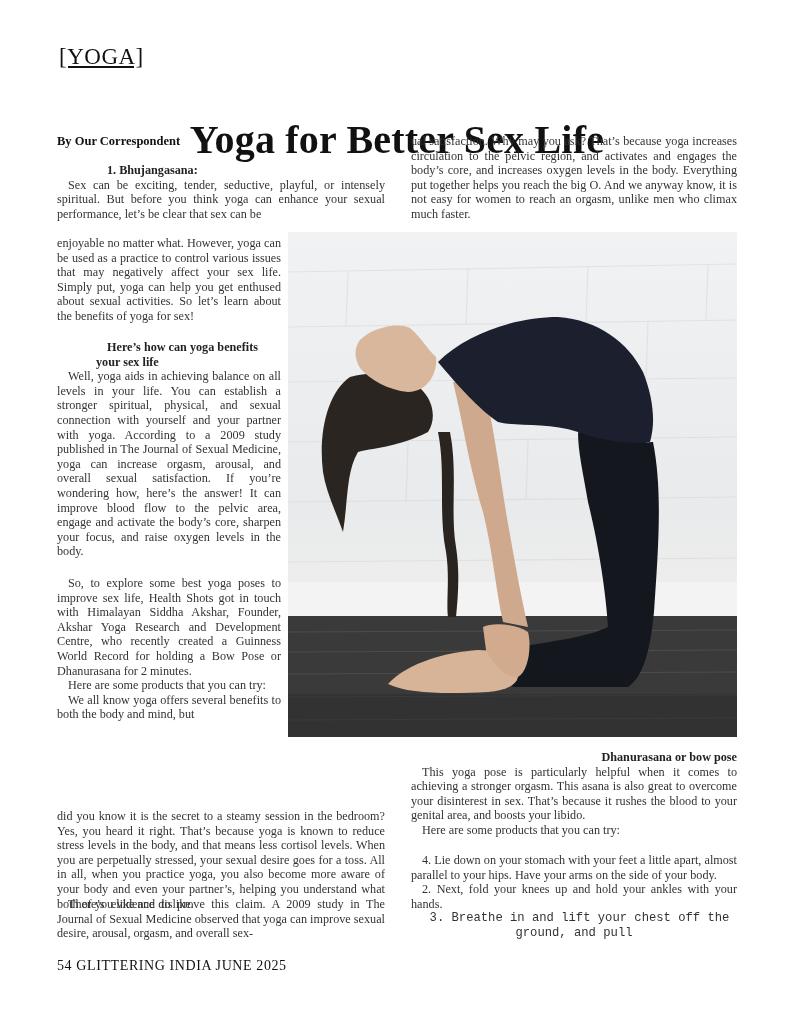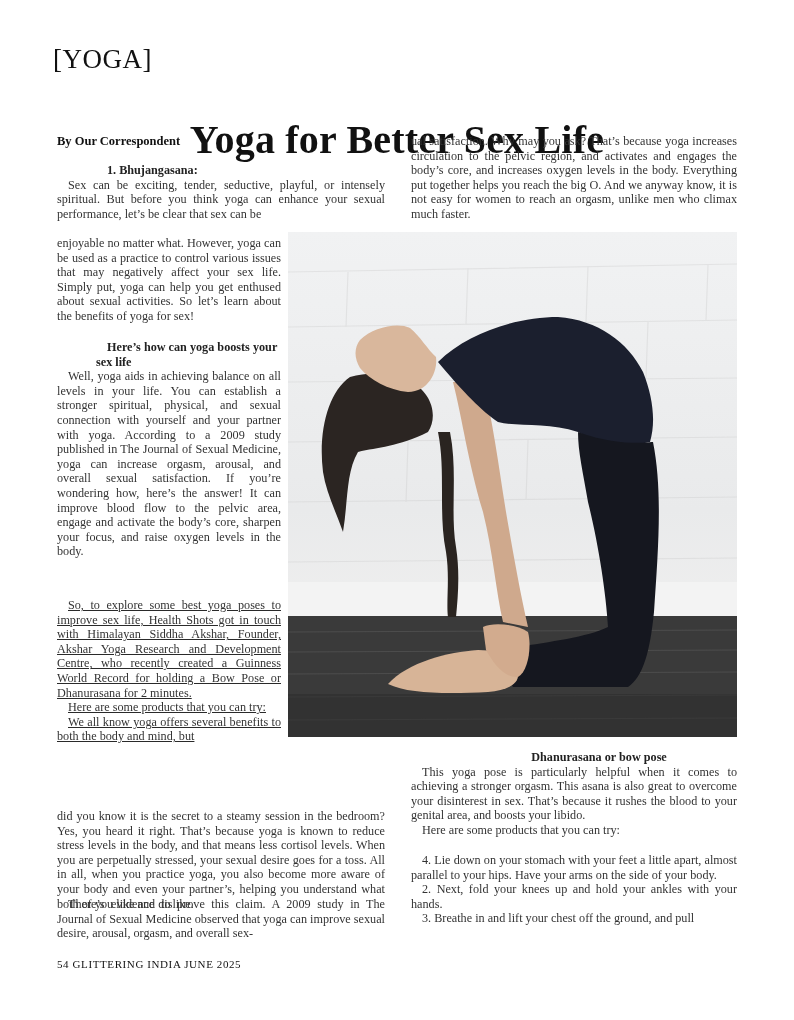--- a/index.html
+++ b/index.html
@@ -1,63 +1,63 @@
 <!DOCTYPE html>
 <html><head>
   <meta charset="utf-8">
   <style>
     html, body { margin: 0; padding: 0; background: #ffffff; }
     body { width: 794px; height: 1020px; position: relative; overflow: hidden; color: #2a2a2a; }
     .section-tag {
-      position: absolute; left: 53px; top: 44px;
-      font-family: "Liberation Serif", serif; font-size: 27px; color: #111; letter-spacing: 0.5px;
+      position: absolute; left: 59px; top: 44px;
+      font-family: "Liberation Serif", serif; font-size: 23px; color: #111; letter-spacing: 0.5px; text-decoration: underline;
     }
     .headline {
       position: absolute; left: 0; width: 794px; top: 80px; text-align: center;
       font-family: "Liberation Serif", serif; font-weight: bold; font-size: 40px; color: #111; letter-spacing: 0.2px; margin-top: 36px;
     }
     .text {
       font-family: "Liberation Serif", serif; font-size: 12.2px; line-height: 14.6px; color: #333;
       text-align: justify; margin: 0;
     }
     .byline { position: absolute; left: 57px; top: 134px; font-family: "Liberation Serif", serif; font-weight: bold; font-size: 12.5px; color: #111; }
     .block { position: absolute; }
     .indent { text-indent: 11px; }
     .subhead { font-weight: bold; color: #222; margin-left: 39px; }
     .photo {
       position: absolute; left: 288px; top: 232px; width: 449px; height: 505px; overflow: hidden;
       background: linear-gradient(180deg, #f1f2f3 0%, #e9eaeb 55%, #eeeeee 74%, #f2f2f2 76%, #6b6b6b 77%, #3d3d3d 84%, #2a2a2a 100%);
     }
     .photo svg { position: absolute; left: 0; top: 0; }
     .footer {
       position: absolute; left: 57px; top: 958px;
-      font-family: "Liberation Serif", serif; font-size: 11px; color: #111; letter-spacing: 0.6px;
+      font-family: "Liberation Serif", serif; font-size: 14px; color: #111; letter-spacing: 0.6px;
     }
   </style>
 </head>
 <body>
 
 <div class="section-tag">[YOGA]</div>
 <div class="headline">Yoga for Better Sex Life</div>
 <div class="byline">By Our Correspondent</div>
 
 <div class="block" style="left:57px; top:163px; width:328px;">
   <p class="text indent subhead">1. Bhujangasana:</p>
   <p class="text indent">Sex can be exciting, tender, seductive, playful, or intensely spiritual. But before you think yoga can enhance your sexual performance, let’s be clear that sex can be</p>
 </div>
 <div class="block" style="left:57px; top:236px; width:224px;">
   <p class="text">enjoyable no matter what. However, yoga can be used as a practice to control various issues that may negatively affect your sex life. Simply put, yoga can help you get enthused about sexual activities. So let’s learn about the benefits of yoga for sex!</p>
 </div>
 
 <div class="block" style="left:57px; top:340px; width:224px;">
-  <p class="text indent subhead" style="text-align:left;">Here’s how can yoga boosts your sex life</p>
+  <p class="text indent subhead" style="text-align:left;">Here’s how can yoga benefits your sex life</p>
   <p class="text indent">Well, yoga aids in achieving balance on all levels in your life. You can establish a stronger spiritual, physical, and sexual connection with yourself and your partner with yoga. According to a 2009 study published in The Journal of Sexual Medicine, yoga can increase orgasm, arousal, and overall sexual satisfaction. If you’re wondering how, here’s the answer! It can improve blood flow to the pelvic area, engage and activate the body’s core, sharpen your focus, and raise oxygen levels in the body.</p>
 </div>
 
-<div class="block" style="left:57px; top:598px; width:224px;text-decoration:underline;">
+<div class="block" style="left:57px; top:576px; width:224px;">
   <p class="text indent">So, to explore some best yoga poses to improve sex life, Health Shots got in touch with Himalayan Siddha Akshar, Founder, Akshar Yoga Research and Development Centre, who recently created a Guinness World Record for holding a Bow Pose or Dhanurasana for 2 minutes.</p>
   <p class="text indent" style="text-align:left;">Here are some products that you can try:</p>
   <p class="text indent">We all know yoga offers several benefits to both the body and mind, but</p>
 </div>
 
 <div class="block" style="left:57px; top:765px; width:328px;margin-top:44px;">
   <p class="text">did you know it is the secret to a steamy session in the bedroom? Yes, you heard it right. That’s because yoga is known to reduce stress levels in the body, and that means less cortisol levels. When you are perpetually stressed, your sexual desire goes for a toss. All in all, when you practice yoga, you also become more aware of your body and even your partner’s, helping you understand what both of you like and dislike.</p>
 </div>
 
 <div class="block" style="left:57px; top:897px; width:328px;">
@@ -101,24 +101,24 @@
 
     <path d="M100 452 C120 430 160 420 190 418 C210 418 225 425 230 440 C232 452 220 458 200 460 C160 462 120 462 100 452 Z" fill="#d7b497"></path>
 
     <path d="M195 395 C205 390 228 392 240 400 C244 415 240 440 230 445 C215 446 205 430 198 418 Z" fill="#d2ab8e"></path>
 
     <rect x="0" y="462" width="449" height="43" fill="#2b2b2b" opacity="0.55"></rect>
   </svg>
 </div>
 
 <div class="block" style="left:411px; top:750px; width:326px;">
-  <p class="text indent subhead" style="text-align:center;">Dhanurasana or bow pose</p>
+  <p class="text indent subhead" style="text-align:right;">Dhanurasana or bow pose</p>
   <p class="text indent">This yoga pose is particularly helpful when it comes to achieving a stronger orgasm. This asana is also great to overcome your disinterest in sex. That’s because it rushes the blood to your genital area, and boosts your libido.</p>
   <p class="text indent" style="text-align:left;">Here are some products that you can try:</p>
 </div>
 
 <div class="block" style="left:411px; top:853px; width:326px;">
   <p class="text indent">4. Lie down on your stomach with your feet a little apart, almost parallel to your hips. Have your arms on the side of your body.</p>
   <p class="text indent">2. Next, fold your knees up and hold your ankles with your hands.</p>
-  <p class="text indent" style="text-align:left;">3. Breathe in and lift your chest off the ground, and pull</p>
+  <p class="text indent" style="text-align:center;font-family:Liberation Mono, monospace;">3. Breathe in and lift your chest off the ground, and pull</p>
 </div>
 
 <div class="footer">54  GLITTERING INDIA JUNE 2025</div>
 
 </body></html>

